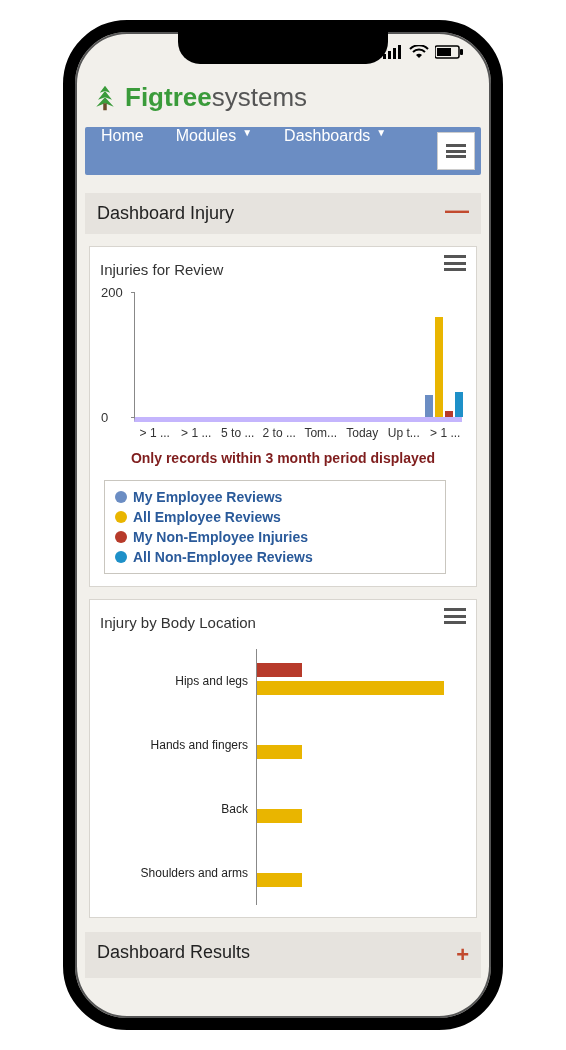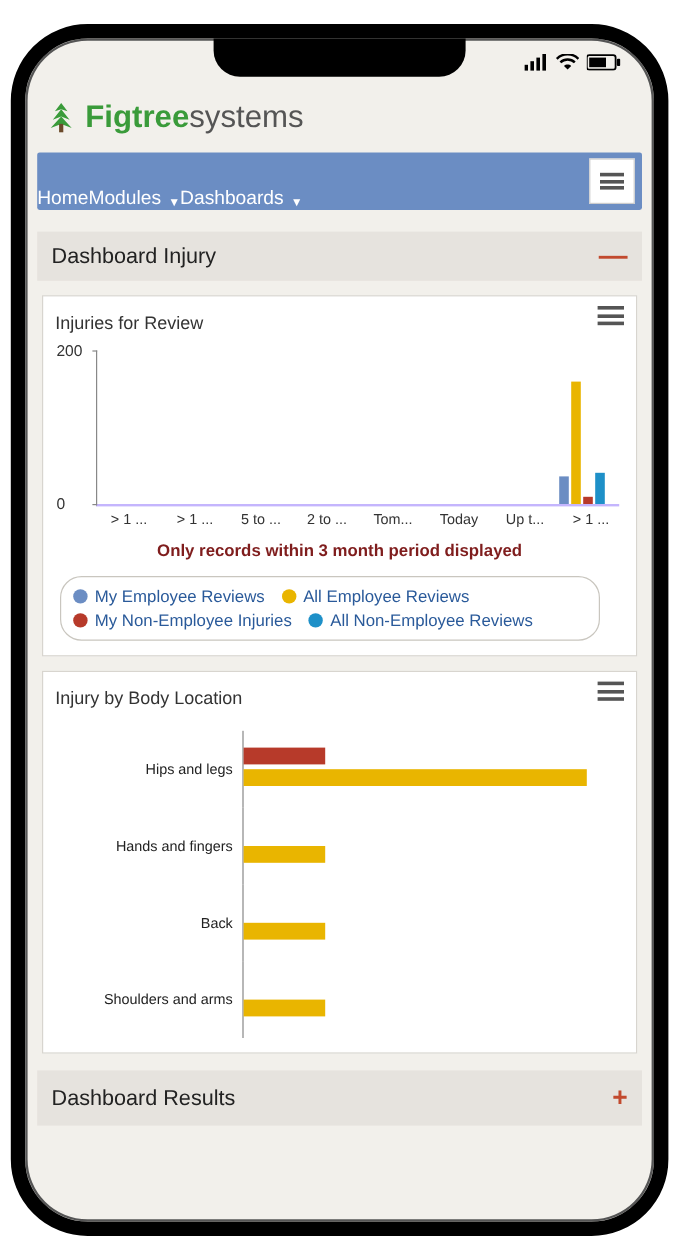--- a/index.html
+++ b/index.html
@@ -1,21 +1,21 @@
 <!DOCTYPE html>
 <html><head>
 <meta charset="utf-8">
 <style>
   * { box-sizing: border-box; margin: 0; padding: 0; }
   html, body { width: 566px; height: 1050px; font-family: Arial, Helvetica, sans-serif; background:#fff; }
 
   
   .phone {
     position: relative;
-    width: 548px;
+    width: 440px;
     height: 1010px;
     margin: 20px auto;
     border: 12px solid #000;
     border-radius: 64px;
     background: #f2f0eb;
     overflow: hidden;
     box-shadow: 0 0 0 2px #555 inset;
   }
   .notch {
     position: absolute;
@@ -46,41 +46,41 @@
 
   
   .navbar {
     background:#6b8dc3;
     display:flex; align-items:center;
     height:48px;
     border-radius:2px;
   }
   .nav-item {
     color:#fff; font-size:16px;
-    padding: 0 0;
+    padding: 0 16px;
     height:100%;
-    display:flex; align-items:flex-end; gap:6px;
+    display:flex; align-items:flex-start; gap:6px;
     cursor:pointer;
   }
   .nav-item .chev { font-size:10px; }
   .nav-spacer { flex:1; }
   .hamburger-btn {
     background:#fff; width:38px; height:38px; margin-right:6px;
     border:1px solid #ccc; display:flex; align-items:center; justify-content:center;
     cursor:pointer;
   }
   .hamburger-lines, .chart-menu-lines {
     width:20px; height:14px; display:flex; flex-direction:column; justify-content:space-between;
   }
   .hamburger-lines span, .chart-menu-lines span { display:block; height:3px; background:#555; }
 
   
   .section-header {
     background:#e6e3de;
-    display:flex; align-items:center; justify-content:space-between;
+    display:flex; align-items:flex-start; justify-content:space-between;
     padding: 10px 12px;
     margin-top: 18px;
     font-size:18px; color:#222;
   }
   .collapse-icon { color:#c24a2e; font-size:24px; font-weight:bold; cursor:pointer; line-height:14px;}
   .expand-icon { color:#c24a2e; font-size:22px; font-weight:bold; cursor:pointer; }
 
   
   .card {
     background:#fff; border:1px solid #d8d5cf;
@@ -90,33 +90,33 @@
   .card-title { text-align:left; font-size:15px; color:#333; padding:4px 0 8px 0; }
   .chart-menu {
     position:absolute; top:8px; right:10px; cursor:pointer;
     width:22px; height:16px;
   }
   .chart-menu-lines span { height:3px; background:#555; }
   .chart-menu-lines { width:22px; height:16px; gap:0;}
   .chart-menu-lines span + span { margin-top:3px;}
 
   
-  .chart1-area { position:relative; height:130px; margin:6px 4px 0 34px; border-left:1px solid #888; border-bottom:2px solid #c4b5fd;}
+  .chart1-area { position:relative; height:130px; margin:6px 4px 0 34px; border-left:1px solid #888; border-bottom:5px solid #c4b5fd;}
   .y-tick { position:absolute; left:-34px; font-size:13px; color:#333; transform:translateY(-50%);}
   .y-tick-line { position:absolute; left:-4px; width:4px; height:1px; background:#888;}
   .bars-row { position:absolute; bottom:0; left:0; right:0; height:100%; display:flex; }
   .bar-slot { flex:1; position:relative; }
   .bar { position:absolute; bottom:0; width:8px; }
   .x-ticks { display:flex; margin-left:34px; }
   .x-tick { flex:1; text-align:center; font-size:12px; color:#333; padding-top:4px; white-space:nowrap; overflow:hidden;}
   .chart-note { text-align:center; font-weight:bold; font-size:14px; margin-top:10px; color:#7f1d1d;}
 
   .legend-box {
-    margin:14px 20px 0 4px; border:1px solid #c9c6bf; border-radius:18px;
-    padding:8px 10px; font-size:14px; color:#2a5a9a;
+    margin:14px 20px 0 4px; border:1px solid #c9c6bf; border-radius:0;
+    padding:8px 10px; font-size:14px; color:#2a5a9a;font-weight:bold;
   }
   .legend-row { display:flex; flex-wrap:wrap; gap:4px 14px;}
   .legend-item { display:flex; align-items:center; gap:6px;}
   .dot { width:12px; height:12px; border-radius:50%; display:inline-block;}
 
   
   .chart2-area { margin:10px 6px 0 6px; }
   .hbar-row { display:flex; align-items:center; height:64px; }
   .hbar-label { width:150px; text-align:right; padding-right:8px; font-size:12px; color:#222; }
   .hbar-track { flex:1; position:relative; height:100%; border-left:1px solid #888;}

